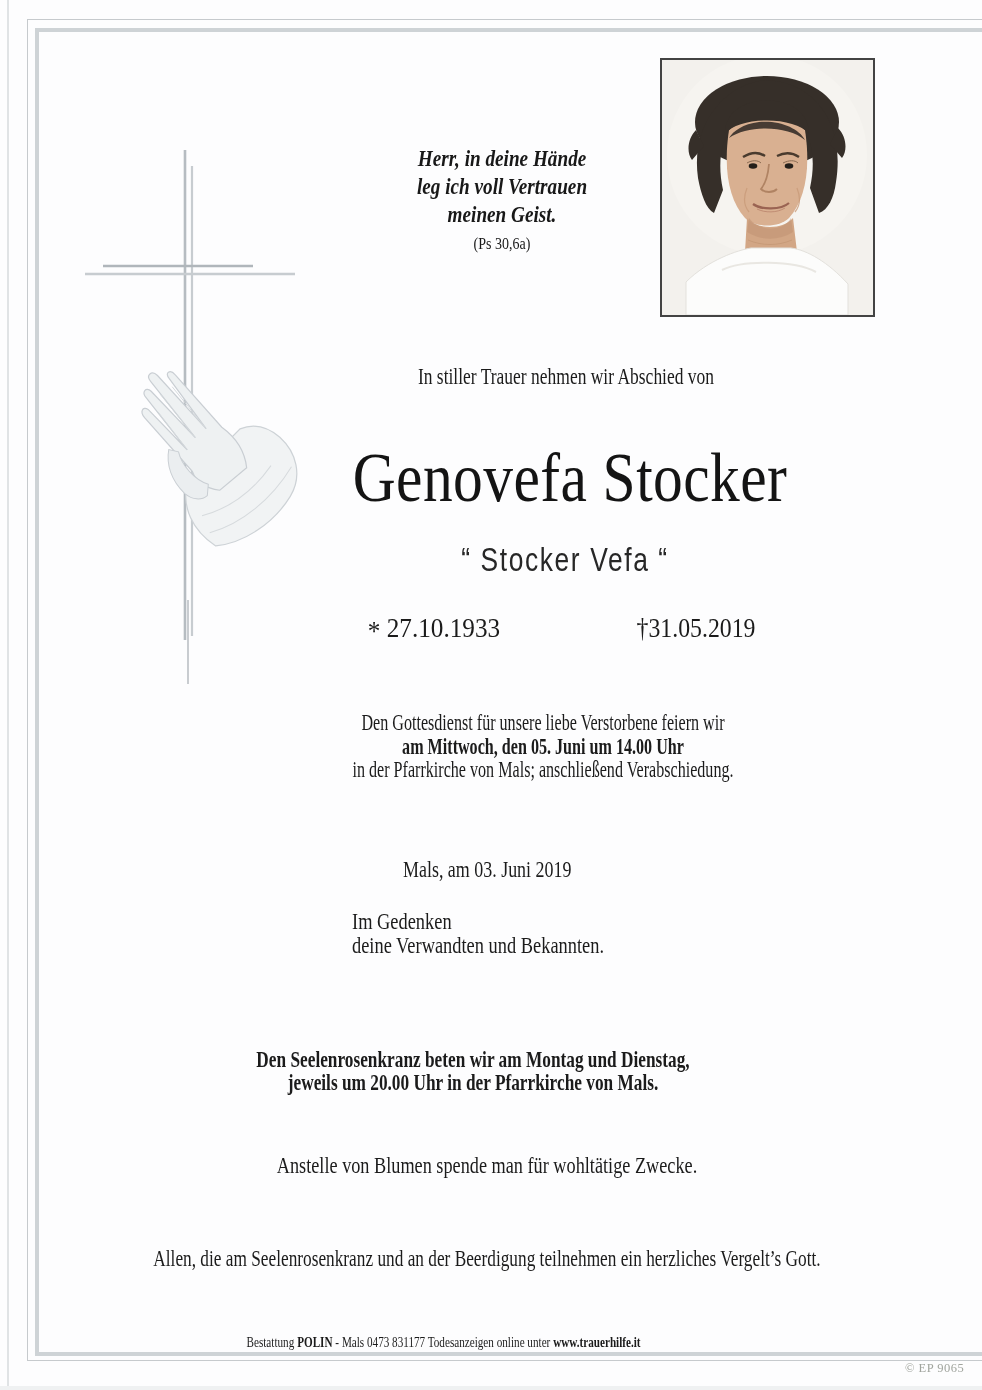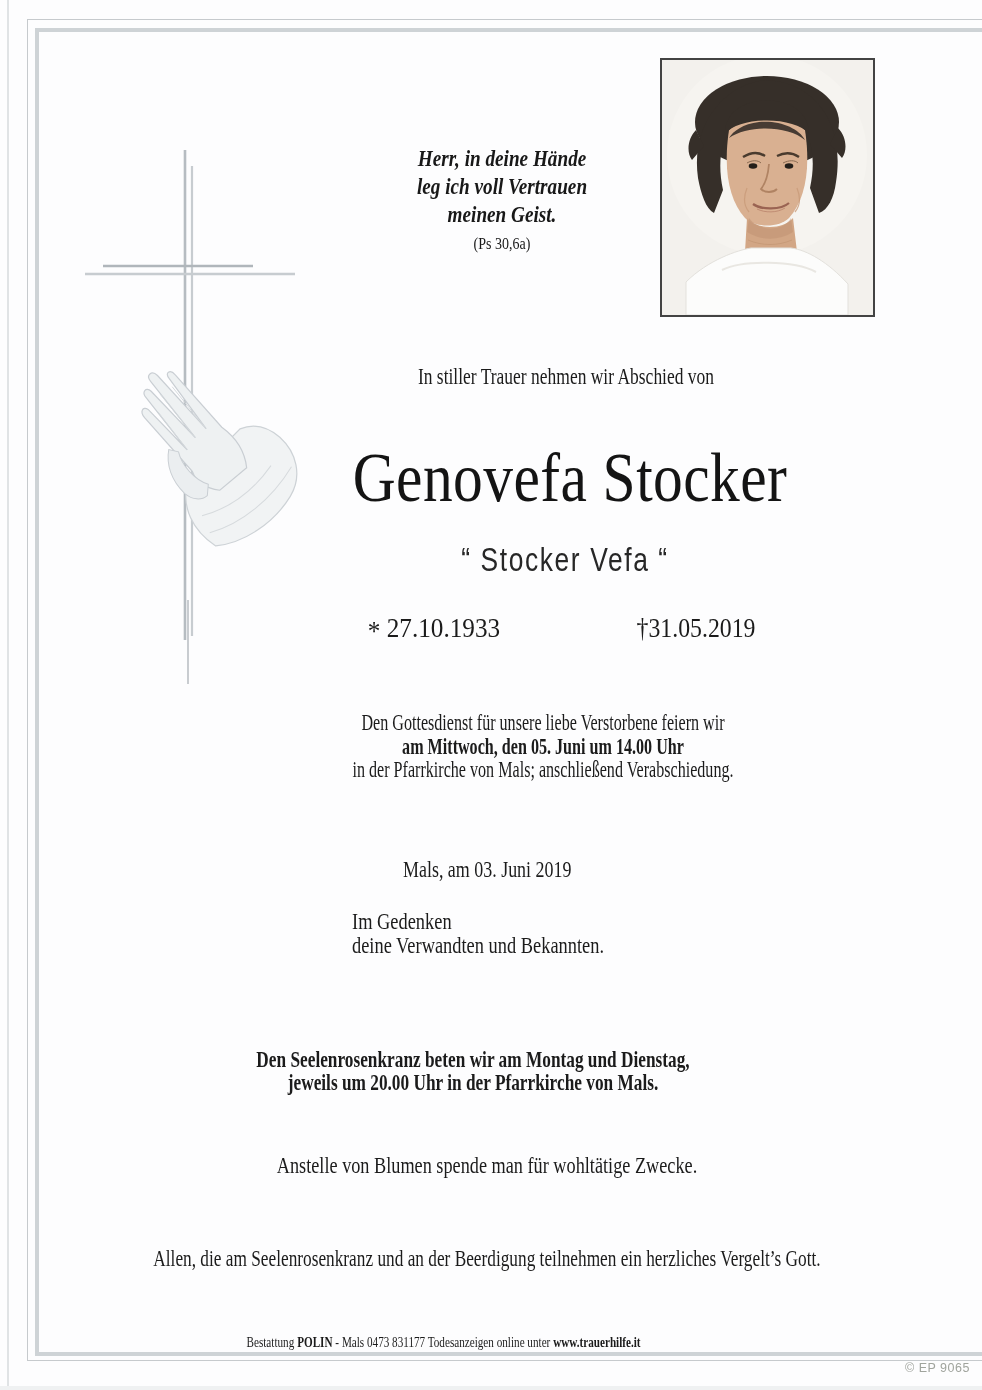--- a/index.html
+++ b/index.html
@@ -51,21 +51,21 @@
   .rosary { left:123px; top:1048px; width:700px; font-size:24px; line-height:22.5px;
     font-weight:bold; transform:scaleX(.72); }
   .flowers { left:137px; top:1152px; width:700px; font-size:24px; transform:scaleX(.76); }
   .thanks { left:-38px; top:1245px; width:1050px; font-size:24px; transform:scaleX(.72);
     white-space:nowrap; }
 
   .footer { left:145px; top:1333px; width:600px; font-size:15.5px; line-height:17px;
     transform:scaleX(.72); white-space:nowrap; }
   .footer span { margin-right:4px; }
   .print-code { left:905px; top:1361px; font-size:12.5px; letter-spacing:.5px;
-    color:#a0a49d; font-family:Liberation Sans, sans-serif; }
+    color:#a0a49d; font-family:Liberation Serif, serif; }
 
   .art { position:absolute; overflow:visible; }
 </style>
 </head>
 <body>
 
 <div class="page">
 
   <div class="scan-edge-left"></div>
   <div class="scan-edge-bottom"></div>

